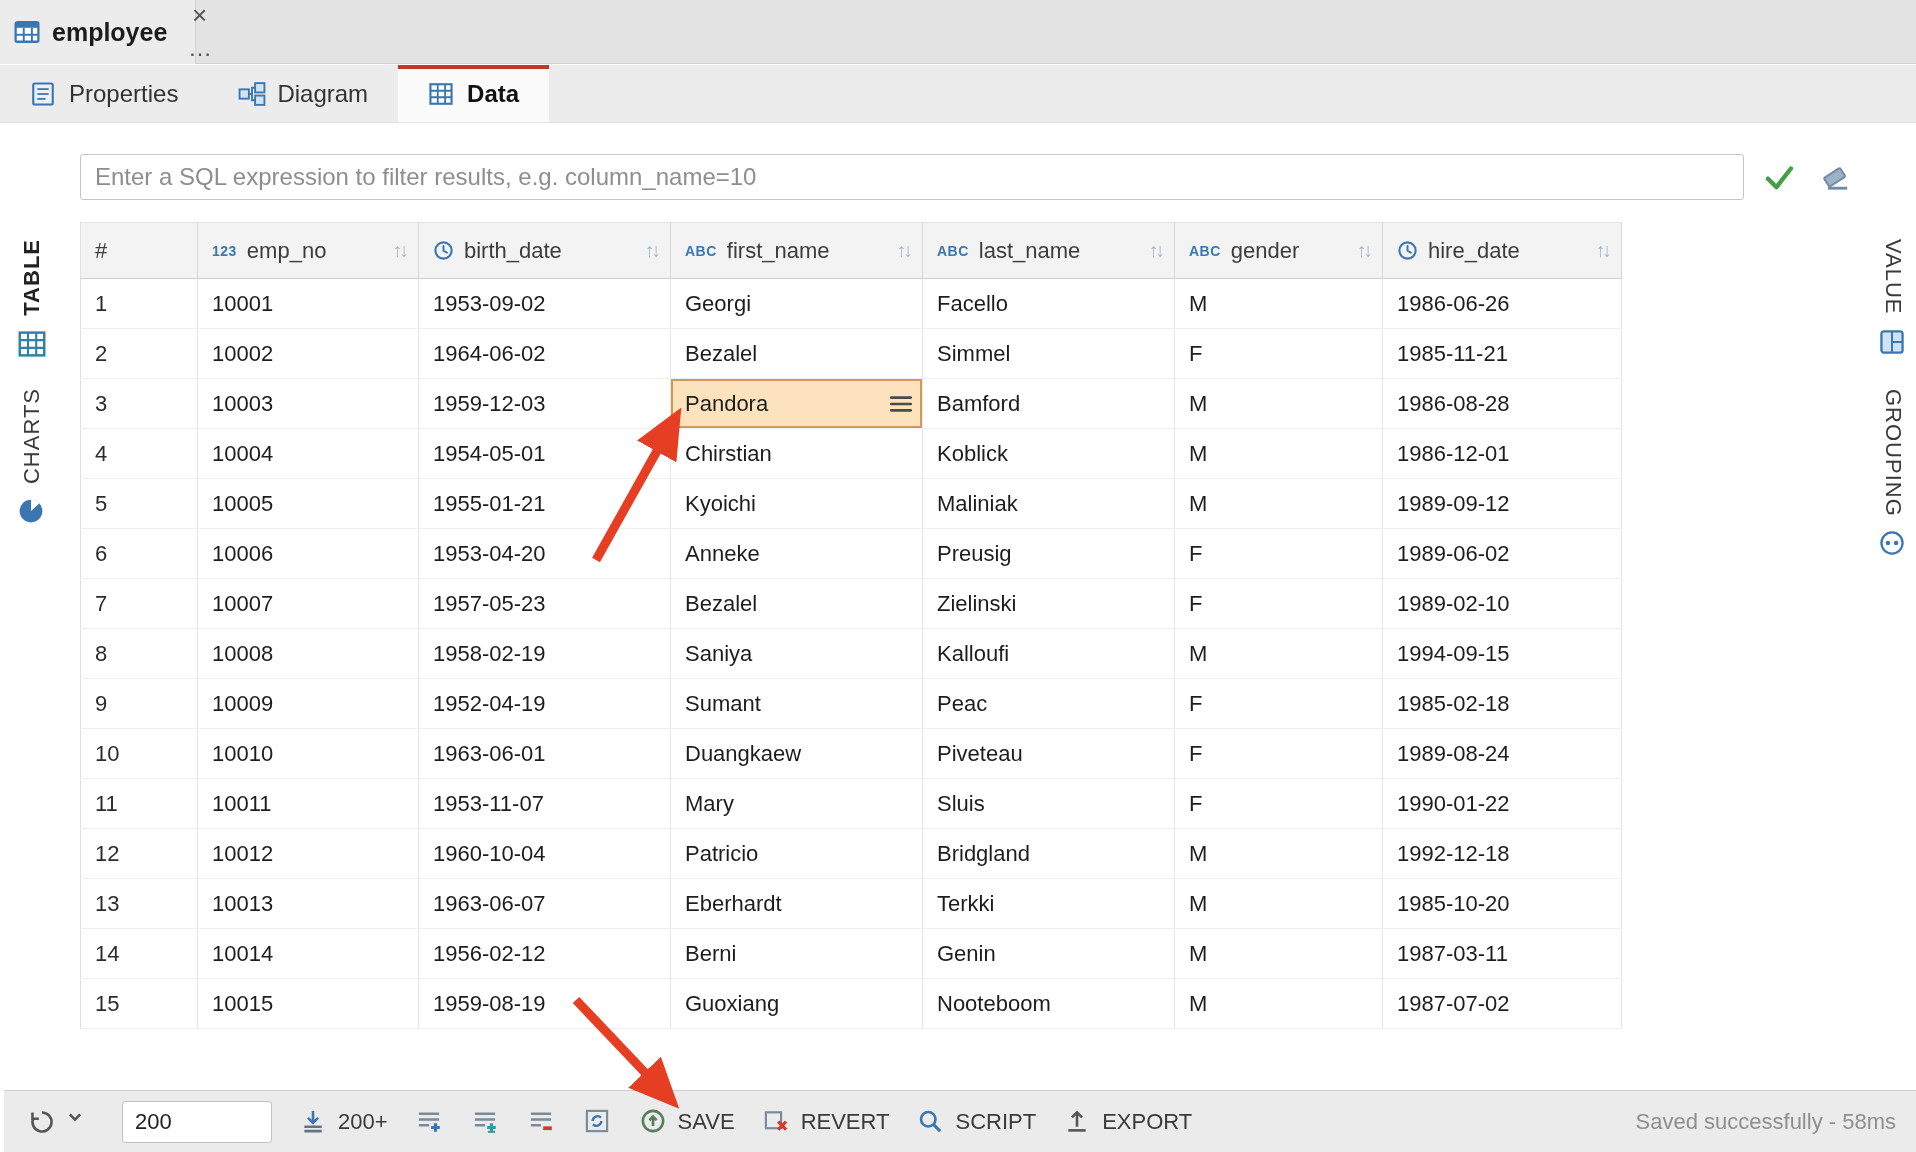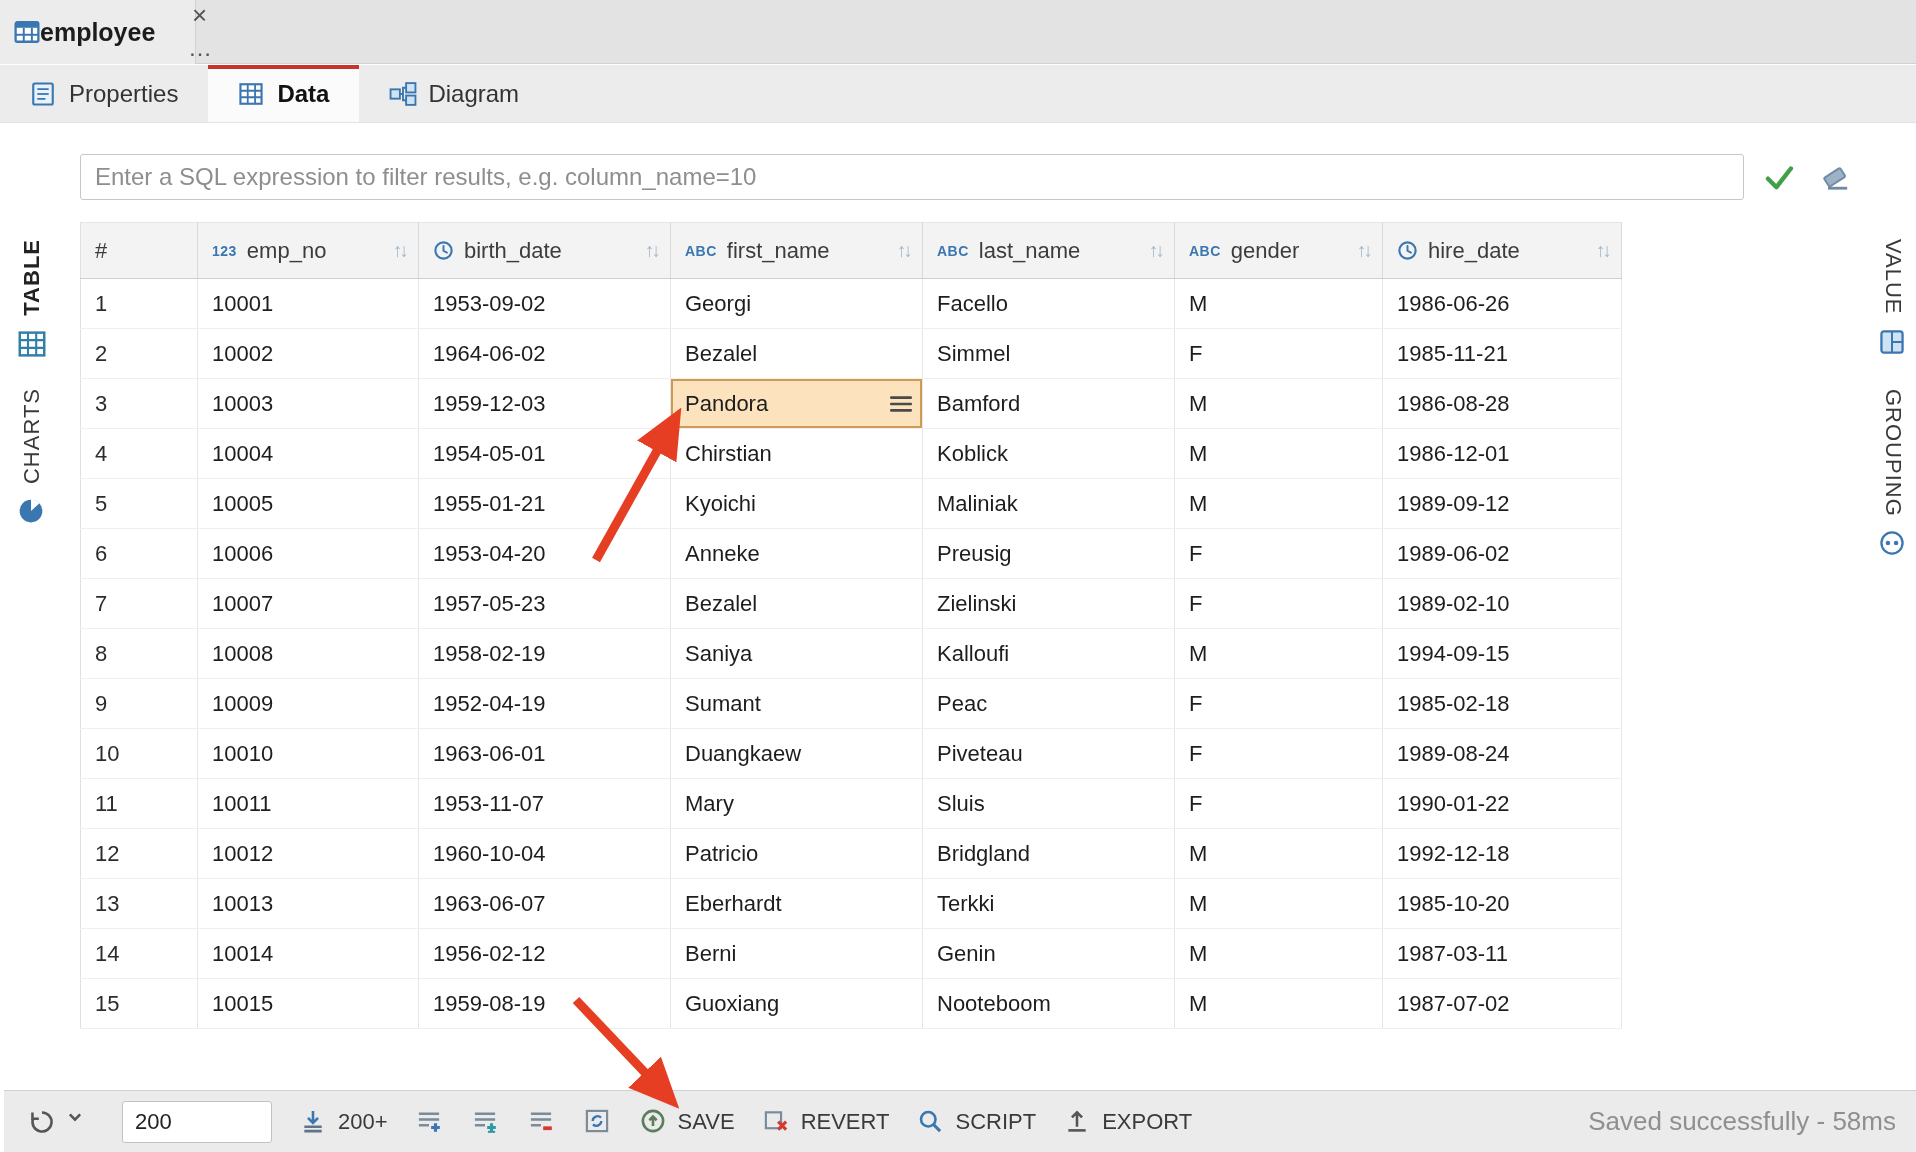--- a/index.html
+++ b/index.html
@@ -2,21 +2,21 @@
 <html><head>
 <meta charset="utf-8">
 <style>
   *{box-sizing:border-box;margin:0;padding:0}
   html,body{width:1916px;height:1152px}
   body{font-family:"Liberation Sans",sans-serif;background:#fff;position:relative;overflow:hidden}
   #app{position:absolute;inset:0}
 
   
   .tabbar{position:absolute;left:0;top:0;width:100%;height:64px;background:#e3e3e3;border-bottom:1px solid #d2d2d2}
-  .etab{position:absolute;left:0;top:0;height:64px;width:196px;background:#ececec;display:flex;align-items:center;padding-left:14px;border-right:1px solid #d2d2d2}
+  .etab{position:absolute;left:0;top:0;height:64px;width:196px;background:#ececec;display:flex;align-items:center;padding-left:14px;gap:12px;border-right:1px solid #d2d2d2}
   .etab-label{font-size:25px;font-weight:bold;color:#1c1c1c}
   .tab-close{position:absolute;left:192px;top:2px;font-size:26px;color:#555;line-height:1;cursor:default}
   .tab-more{position:absolute;left:188px;top:36px;font-size:24px;color:#555;letter-spacing:2px;line-height:1}
 
   
   .subtabs{position:absolute;left:0;top:65px;width:100%;height:58px;background:#ececec;display:flex;border-bottom:1px solid #e2e2e2}
   .subtab{display:flex;align-items:center;gap:13px;padding:0 30px;font-size:24px;color:#333;position:relative;height:100%}
   .subtab.active{background:#fbfbfb;font-weight:bold;color:#111}
   .subtab.active::before{content:"";position:absolute;left:0;top:0;width:100%;height:4px;background:#c5352c}
   .icon-20{width:26px;height:26px;display:inline-block}
@@ -50,21 +50,21 @@
   td{height:50px;border-right:1px solid #e6e6e6;border-bottom:1px solid #efefef;font-size:22px;color:#1d1d1d;padding:0 12px 0 14px;white-space:nowrap;overflow:hidden}
   td.rownum{color:#2c2c2c}
   td.selected{background:#fce2bd;box-shadow:inset 0 0 0 2px #cf9a52;position:relative}
   .burger{position:absolute;right:10px;top:50%;transform:translateY(-50%);display:inline-flex}
 
   
   .statusbar{position:absolute;left:4px;top:1090px;width:100%;height:62px;background:#ebebeb;border-top:1px solid #d0d0d0;display:flex;align-items:center;padding:16px 24px;gap:28px}
   .tbtn{display:flex;align-items:center;gap:10px;font-size:22px;color:#3a3a3a;white-space:nowrap}
   .tico{width:28px;height:28px;display:inline-flex;flex:none}
   .row-limit{width:150px;height:42px;border:1px solid #c2c2c2;border-radius:3px;font-size:22px;padding:0 12px;font-family:inherit;color:#222;background:#fff;outline:none}
-  .status-text{margin-left:auto;color:#8f8f8f;font-size:26px}
+  .status-text{margin-left:auto;color:#8f8f8f;font-size:22px}
 
   
   .arrows{position:absolute;left:0;top:0;z-index:60;pointer-events:none}
 </style>
 </head>
 <body>
 
 <div id="app">
 
   <div class="tabbar">
@@ -88,40 +88,40 @@
     <div class="subtab">
       <span class="icon-20">
         <svg viewBox="0 0 16 16" width="26" height="26">
             <rect x="2" y="1.5" width="12" height="13" rx="1" fill="#eaf1f8" stroke="#3a76b0" stroke-width="1.3"></rect>
             <line x1="4.5" y1="5" x2="11.5" y2="5" stroke="#3a76b0" stroke-width="1.1"></line>
             <line x1="4.5" y1="8" x2="11.5" y2="8" stroke="#3a76b0" stroke-width="1.1"></line>
             <line x1="4.5" y1="11" x2="9.5" y2="11" stroke="#3a76b0" stroke-width="1.1"></line>
           </svg>
       </span>
       <span>Properties</span>
-    </div>
-    <div class="subtab active">
-      <span class="icon-20">
-        <svg viewBox="0 0 16 16" width="26" height="26">
-            <rect x="1.5" y="2" width="13" height="12" fill="#fff" stroke="#3a76b0" stroke-width="1.3"></rect>
-            <path d="M1.5 6h13M1.5 10h13M6 2v12M10.5 2v12" stroke="#3a76b0" stroke-width="1.1" fill="none"></path>
-          </svg>
-      </span>
-      <span>Data</span>
     </div>
     <div class="subtab">
       <span class="icon-20">
         <svg viewBox="0 0 18 16" width="28" height="26">
             <rect x="1" y="5" width="6" height="6" fill="#cfe3f3" stroke="#3a76b0" stroke-width="1.2"></rect>
             <rect x="11" y="1" width="6" height="6" fill="#cfe3f3" stroke="#3a76b0" stroke-width="1.2"></rect>
             <rect x="11" y="9" width="6" height="6" fill="#cfe3f3" stroke="#3a76b0" stroke-width="1.2"></rect>
             <path d="M7 8h2V4h2M9 8v4h2" stroke="#3a76b0" stroke-width="1.2" fill="none"></path>
           </svg>
       </span>
       <span>Diagram</span>
+    </div>
+    <div class="subtab active">
+      <span class="icon-20">
+        <svg viewBox="0 0 16 16" width="26" height="26">
+            <rect x="1.5" y="2" width="13" height="12" fill="#fff" stroke="#3a76b0" stroke-width="1.3"></rect>
+            <path d="M1.5 6h13M1.5 10h13M6 2v12M10.5 2v12" stroke="#3a76b0" stroke-width="1.1" fill="none"></path>
+          </svg>
+      </span>
+      <span>Data</span>
     </div>
   </div>
 
   <div class="filterbar">
     <input class="filter-input" type="text" placeholder="Enter a SQL expression to filter results, e.g. column_name=10" style="">
     <span class="filter-check">
       <svg viewBox="0 0 20 20" width="34" height="34">
           <path d="M3.5 11l5 5 8.5-11" stroke="#43a047" stroke-width="2.6" fill="none" stroke-linecap="round" stroke-linejoin="round"></path>
         </svg>
     </span>

